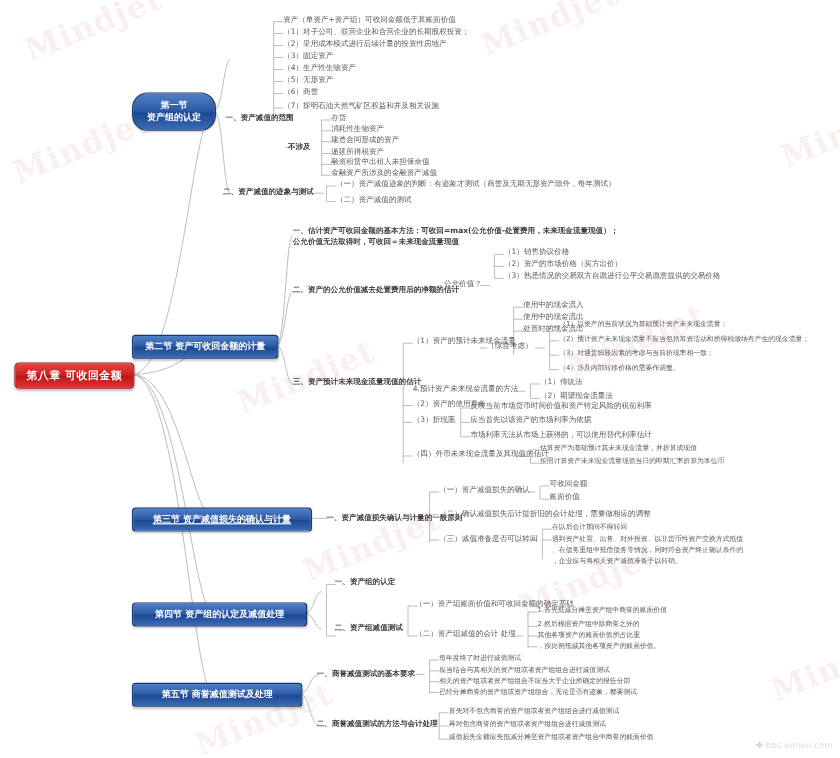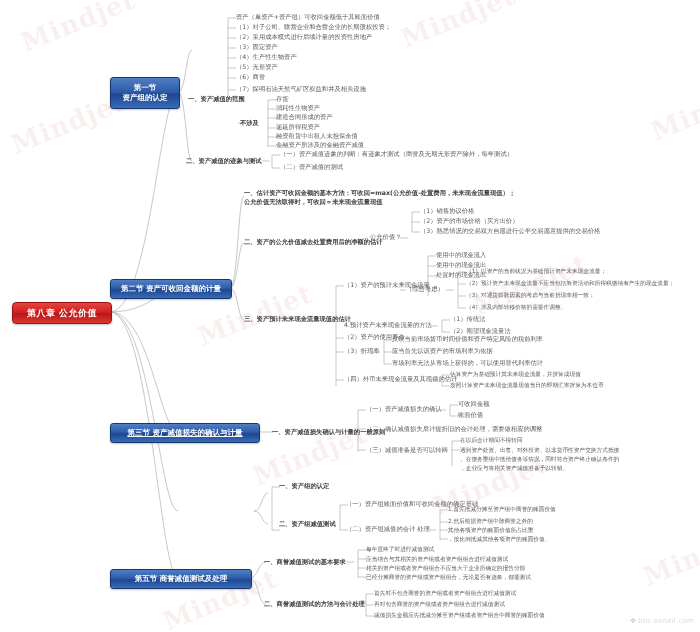--- a/index.html
+++ b/index.html
@@ -172,35 +172,38 @@
       <path d="M346,562 L354,562"></path>
       <path d="M358,550 L358,578"></path>
       <path d="M358,550 L366,550 M358,559 L366,559 M358,568 L366,568 M358,577 L366,577"></path>
 
       <path d="M354,604 L362,604"></path>
       <path d="M366,594 L366,616"></path>
       <path d="M366,594 L374,594 M366,605 L374,605 M366,616 L374,616"></path>
     </g>
   </svg>
 
-  <div class="center-node" style="left:12px;top:302px;width:98px;height:20px;">第八章   公允价值</div>
-
-  <div class="sec-node" style="left:110px;top:77px;width:68px;height:30px;">
+  <div class="center-node" style="left:12px;top:302px;width:98px;height:20px;">第八章   可收回金额</div>
+
+  <div class="sec-node" style="left:110px;top:77px;width:68px;height:30px;border-radius:13px;">
     <span>第一节</span>
     <span>资产组的认定</span>
   </div>
 
   <div class="sec-node" style="left:110px;top:279px;width:120px;height:18px;">
     <span>第二节   资产可收回金额的计量</span>
   </div>
 
   <div class="sec-node" style="left:110px;top:423px;width:148px;height:18px;text-decoration:underline;">
     <span>第三节   资产减值损失的确认与计量</span>
   </div>
 
+  <div class="sec-node" style="left:110px;top:502px;width:144px;height:18px;">
+    <span>第四节   资产组的认定及减值处理</span>
+  </div>
 
   <div class="sec-node" style="left:110px;top:569px;width:140px;height:18px;">
     <span>第五节   商誉减值测试及处理</span>
   </div>
 
   <div class="t b" style="left:188px;top:96px;">一、资产减值的范围</div>
 
   <div class="t" style="left:236px;top:14px;">资产（单资产+资产组）可收回金额低于其账面价值</div>
   <div class="t" style="left:236px;top:24px;">（1）对子公司、联营企业和合营企业的长期股权投资；</div>
   <div class="t" style="left:236px;top:34px;">（2）采用成本模式进行后续计量的投资性房地产</div>

